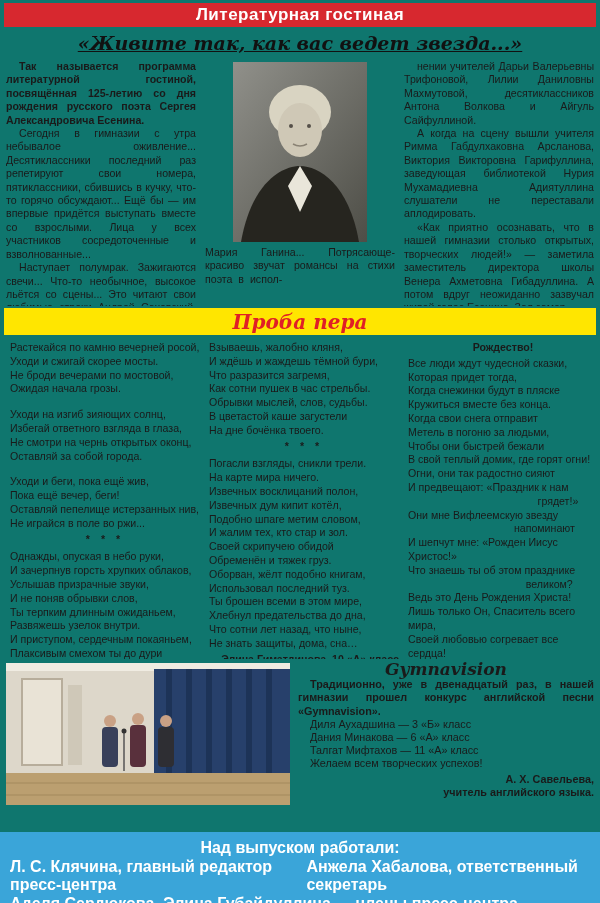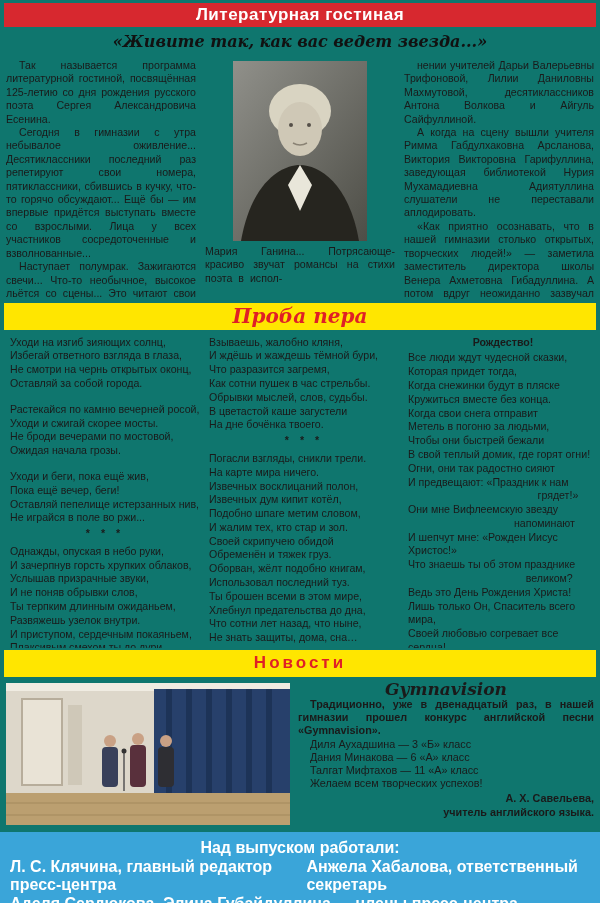--- a/index.html
+++ b/index.html
@@ -17,30 +17,30 @@
     margin:3px 4px 0 4px;height:24px;
     background:#d7282f;
     display:flex;align-items:center;justify-content:center;
   }
   .bar-red .t{
     color:#ffffff;font-weight:bold;font-size:17px;letter-spacing:.5px;
   }
   .subtitle{
     height:31px;display:flex;align-items:center;justify-content:center;
     font-family:"DejaVu Serif", serif;font-style:italic;font-weight:bold;
-    font-size:16px;color:#111111;
+    font-size:19px;color:#111111;text-decoration:underline;
   }
   
   .article{
     height:246px;overflow:hidden;
     display:flex;gap:9px;padding:2px 6px 0 6px;
   }
   .acol{width:190px;flex:0 0 190px;font-size:10.6px;line-height:13.4px;text-align:justify;}
   .acol p{margin:0;text-indent:13px;}
-  .acol p.bold{font-weight:normal;}
+  .acol p.bold{font-weight:bold;}
   .photobox{width:134px;margin:2px auto 4px auto;}
   .photobox svg{display:block;}
   .caption{font-size:10.6px;line-height:13.4px;text-align:justify;word-spacing:3px;}
   
   .bar-yellow{
     margin:2px 4px;height:27px;flex:0 0 27px;
     background:#ffe600;
     display:flex;align-items:center;justify-content:center;
   }
   .script-red{
@@ -131,28 +131,28 @@
 
     </div>
   </div>
 
   <div class="bar-yellow">
     <span class="script-red">Проба пера</span>
   </div>
 
   <div class="poetry">
     <div class="pcol">
+      <div class="stanza">Растекайся по камню вечерней росой,
+Уходи и сжигай скорее мосты.
+Не броди вечерами по мостовой,
+Ожидая начала грозы.</div>
       <div class="stanza">Уходи на изгиб зияющих солнц,
 Избегай ответного взгляда в глаза,
 Не смотри на чернь открытых оконц,
 Оставляй за собой города.</div>
-      <div class="stanza">Растекайся по камню вечерней росой,
-Уходи и сжигай скорее мосты.
-Не броди вечерами по мостовой,
-Ожидая начала грозы.</div>
       <div class="stanza tight">Уходи и беги, пока ещё жив,
 Пока ещё вечер, беги!
 Оставляй пепелище истерзанных нив,
 Не играйся в поле во ржи...</div>
       <div class="sep">* * *</div>
       <div class="stanza tight">Однажды, опуская в небо руки,
 И зачерпнув горсть хрупких облаков,
 Услышав призрачные звуки,
 И не поняв обрывки слов,
 Ты терпким длинным ожиданьем,
@@ -203,23 +203,20 @@
 И шепчут мне: «Рожден Иисус Христос!»
 Что знаешь ты об этом празднике
                                         великом?
 Ведь это День Рождения Христа!
 Лишь только Он, Спаситель всего мира,
 Своей любовью согревает все сердца!</div>
 
     </div>
   </div>
 
-  <div class="bar-yellow">
-    <span class="caps-red">Новости</span>
-  </div>
 
   <div class="news">
     <div class="news-photo">
       <svg width="284" height="142" viewBox="0 0 284 142" xmlns="http://www.w3.org/2000/svg">
         <rect width="284" height="142" fill="#ddd7ca"></rect>
         <rect x="0" y="0" width="284" height="8" fill="#f0ece2"></rect>
         <rect x="16" y="16" width="40" height="86" fill="#e9e3d6" stroke="#b7ad9b" stroke-width="2"></rect>
         <rect x="62" y="22" width="14" height="80" fill="#cfc8b8"></rect>
         <rect x="148" y="6" width="136" height="104" fill="#27406b"></rect>
         <rect x="160" y="6" width="6" height="104" fill="#1d3357"></rect>

